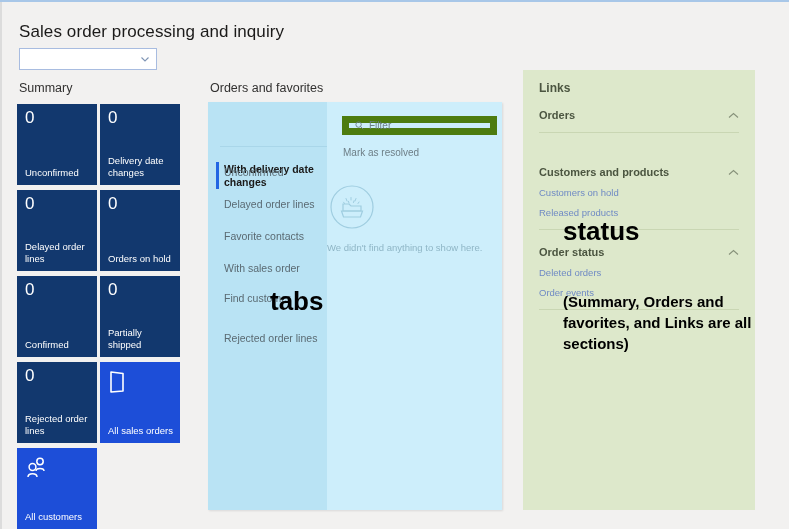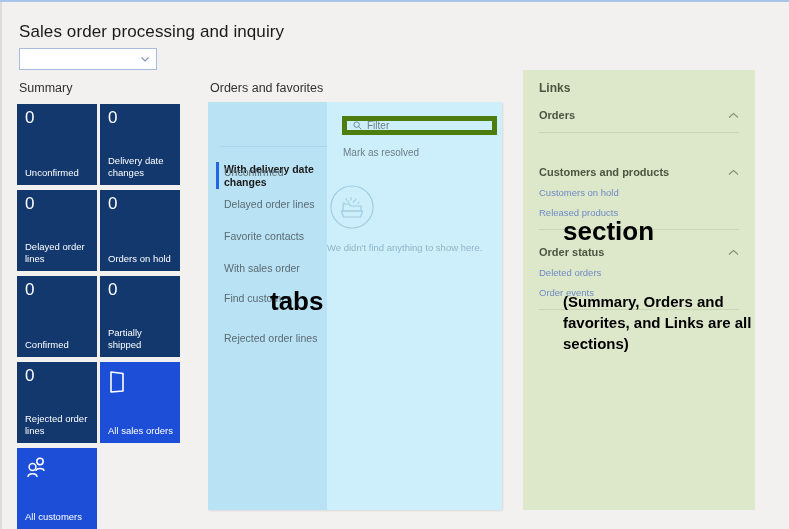--- a/index.html
+++ b/index.html
@@ -71,21 +71,21 @@
   .tab.active:before{
     content:"";position:absolute;left:8px;top:7px;bottom:7px;width:3px;background:#2266e3;
   }
   .tab-sep{height:1px;background:#a9d6e9;margin:2px 0 2px 12px;}
   .of-content{
     position:absolute;left:119px;top:0;right:0;height:408px;
     background:#cdeefb;
   }
   .filter-box{
     position:absolute;left:15px;top:14px;width:155px;height:19px;
-    box-sizing:border-box;border:5px solid #4d7c0f;background:#cdeefb;
+    box-sizing:border-box;border:7px solid #4d7c0f;background:#cdeefb;
     display:flex;align-items:center;padding-left:6px;
   }
   .filter-box .mag{width:9px;height:9px;margin-right:5px;display:block;}
   .filter-box .ph{font-size:10px;color:#6d7e86;}
   .mark-resolved{
     position:absolute;left:16px;top:45px;font-size:10px;color:#6d7e86;cursor:pointer;
   }
   .empty-wrap{
     position:absolute;left:0;right:0;top:80px;text-align:left;
   }
@@ -217,14 +217,14 @@
           </svg>
         </div>
         <div class="lnk-item">Deleted orders</div>
         <div class="lnk-item">Order events</div>
         <div class="lnk-div"></div>
       </div>
     </div>
 </div>
 
 <div class="anno" id="anno-tabs">tabs</div>
-<div class="anno" id="anno-section">section</div>
+<div class="anno" id="anno-section">status</div>
 <div class="anno" id="anno-note">(Summary, Orders and favorites, and Links are all sections)</div>
 
 </body></html>

